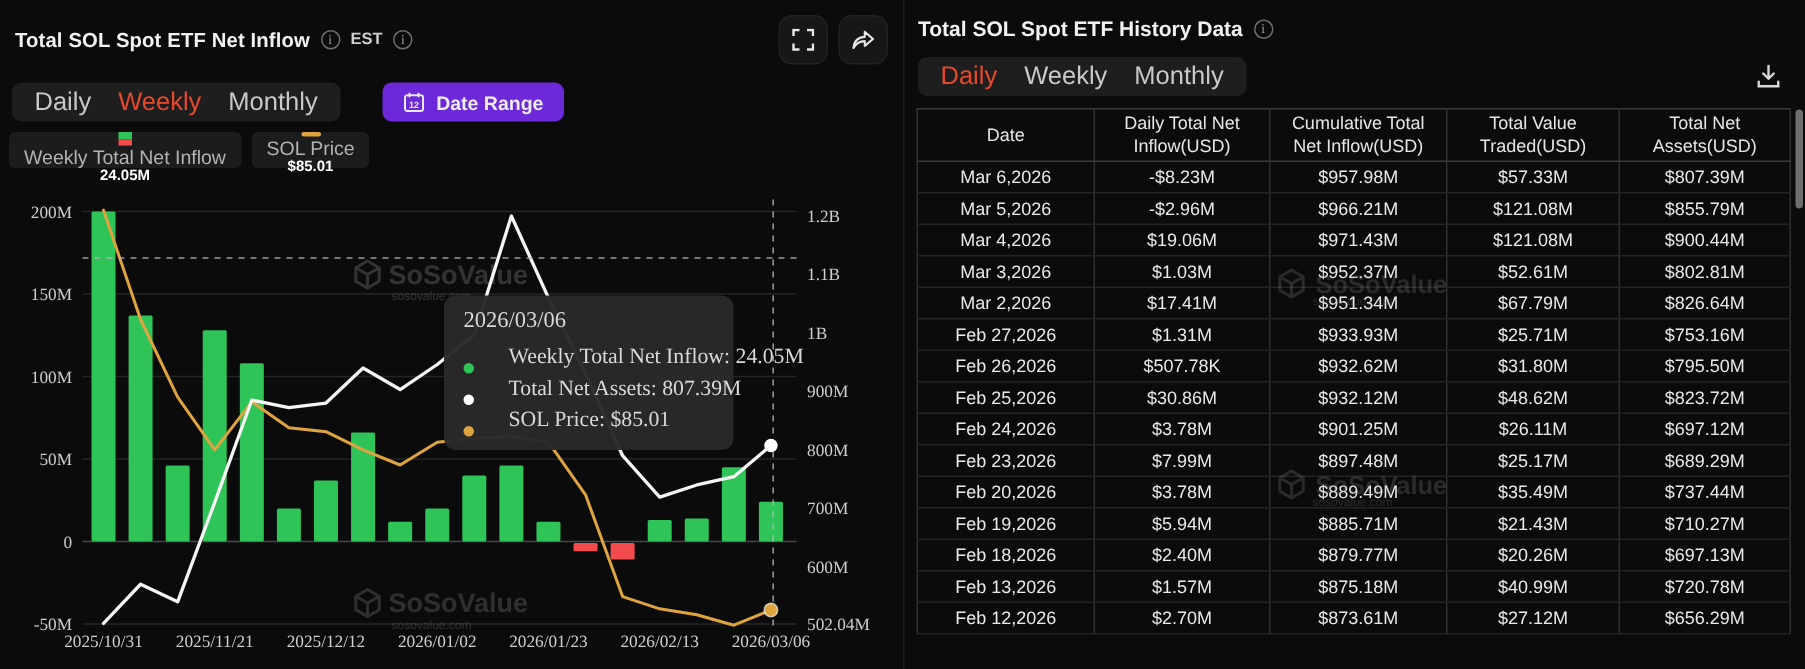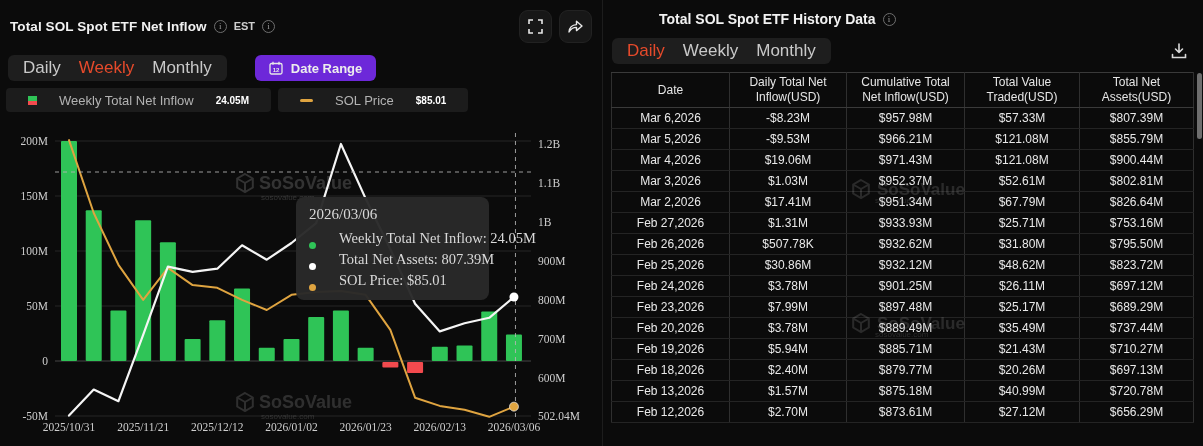--- a/index.html
+++ b/index.html
@@ -23,40 +23,40 @@
   .icon-btn svg{display:block;}
 
   .tab-row{position:absolute;left:8px;top:55px;height:26px;display:flex;gap:28px;}
   .tab-group{display:flex;align-items:center;background:#1e1e1e;border-radius:6px;padding:0 6px;height:26px;}
   .tab-item{font-size:17px;color:#c9c9c9;padding:0 9px;cursor:pointer;white-space:nowrap;}
   .tab-item.active{color:var(--accent);}
   .date-range-btn{display:flex;align-items:center;gap:8px;background:#6d28d9;border-radius:6px;
     padding:0 14px;height:26px;font-size:13px;font-weight:bold;color:#ededed;cursor:pointer;}
 
   .legend-row{position:absolute;left:6px;top:88px;display:flex;gap:7px;}
-  .legend-chip{display:flex;align-items:center;gap:22px;background:#1c1c1c;border-radius:4px;
-    padding:0 22px;height:24px;font-size:13px;color:#b3b3b3;white-space:nowrap;}
+  .legend-chip{display:flex;align-items:center;gap:0;background:#1c1c1c;border-radius:4px;
+    padding:0 10px;height:24px;font-size:13px;color:#b3b3b3;white-space:nowrap;flex-direction:column;}
   .legend-chip b{color:#fff;font-size:10px;}
   .sq-split{width:9px;height:9px;display:inline-block;flex:none;}
   .sq-split .t{display:block;width:9px;height:5px;}
   .sq-split .b{display:block;width:9px;height:4px;}
   .dash{width:13px;height:3px;border-radius:2px;display:inline-block;flex:none;}
 
   #chart-svg{position:absolute;left:0;top:0;width:600px;height:446px;}
 
   .tooltip{position:absolute;left:296px;top:197px;width:193px;background:rgba(41,41,41,.97);
     border-radius:8px;padding:9px 13px;font-family:var(--serif);color:#d9d9d9;z-index:5;}
   .tooltip .tt-date{font-size:15px;margin-bottom:5px;}
   .tt-row{display:flex;align-items:flex-end;gap:23px;font-size:14.5px;line-height:21px;white-space:nowrap;}
   .tt-dot{width:7px;height:7px;border-radius:50%;flex:none;}
 
   
   .right-panel{position:absolute;left:602px;top:0;width:601px;height:446px;border-left:1px solid #1d1d1d;}
   .rp-title-row{position:absolute;left:9px;top:11px;display:flex;align-items:center;gap:7px;}
-  .rp-title{font-size:14px;font-weight:bold;color:#f2f2f2;margin-left:47px;}
+  .rp-title{font-size:14px;font-weight:bold;color:#f2f2f2;}
   .rp-tabs{position:absolute;left:9px;top:38px;}
   .download-btn{position:absolute;right:13px;top:40px;width:22px;height:22px;cursor:pointer;
     display:flex;align-items:center;justify-content:center;}
 
   table.history{position:absolute;left:8px;top:72px;width:582px;border-collapse:collapse;table-layout:fixed;
     font-size:12px;z-index:1;}
   table.history th{height:35px;font-weight:normal;color:#e6e6e6;text-align:center;vertical-align:middle;
     border:1px solid #2f2f2f;border-top:1px solid #3a3a3a;border-bottom:1px solid #3a3a3a;
     padding:2px 6px;line-height:1.25;background:transparent;}
   table.history td{height:20px;line-height:20px;text-align:center;border-right:1px solid #2f2f2f;
@@ -250,21 +250,21 @@
     <tbody id="ht-body">
         <tr>
           <td class="c-date">Mar 6,2026</td>
           <td class="neg">-$8.23M</td>
           <td class="">$957.98M</td>
           <td class="">$57.33M</td>
           <td class="">$807.39M</td>
         </tr>
         <tr>
           <td class="c-date">Mar 5,2026</td>
-          <td class="neg">-$9.53M</td>
+          <td class="neg">-$2.96M</td>
           <td class="">$966.21M</td>
           <td class="">$121.08M</td>
           <td class="">$855.79M</td>
         </tr>
         <tr>
           <td class="c-date">Mar 4,2026</td>
           <td class="pos">$19.06M</td>
           <td class="">$971.43M</td>
           <td class="">$121.08M</td>
           <td class="">$900.44M</td>

